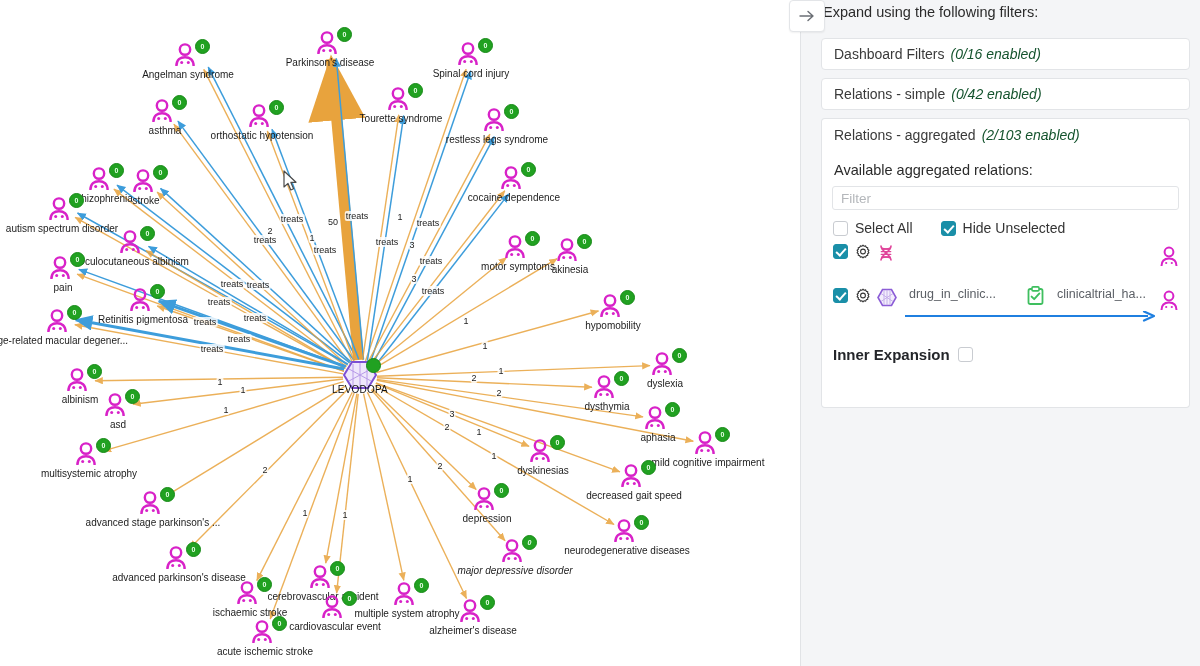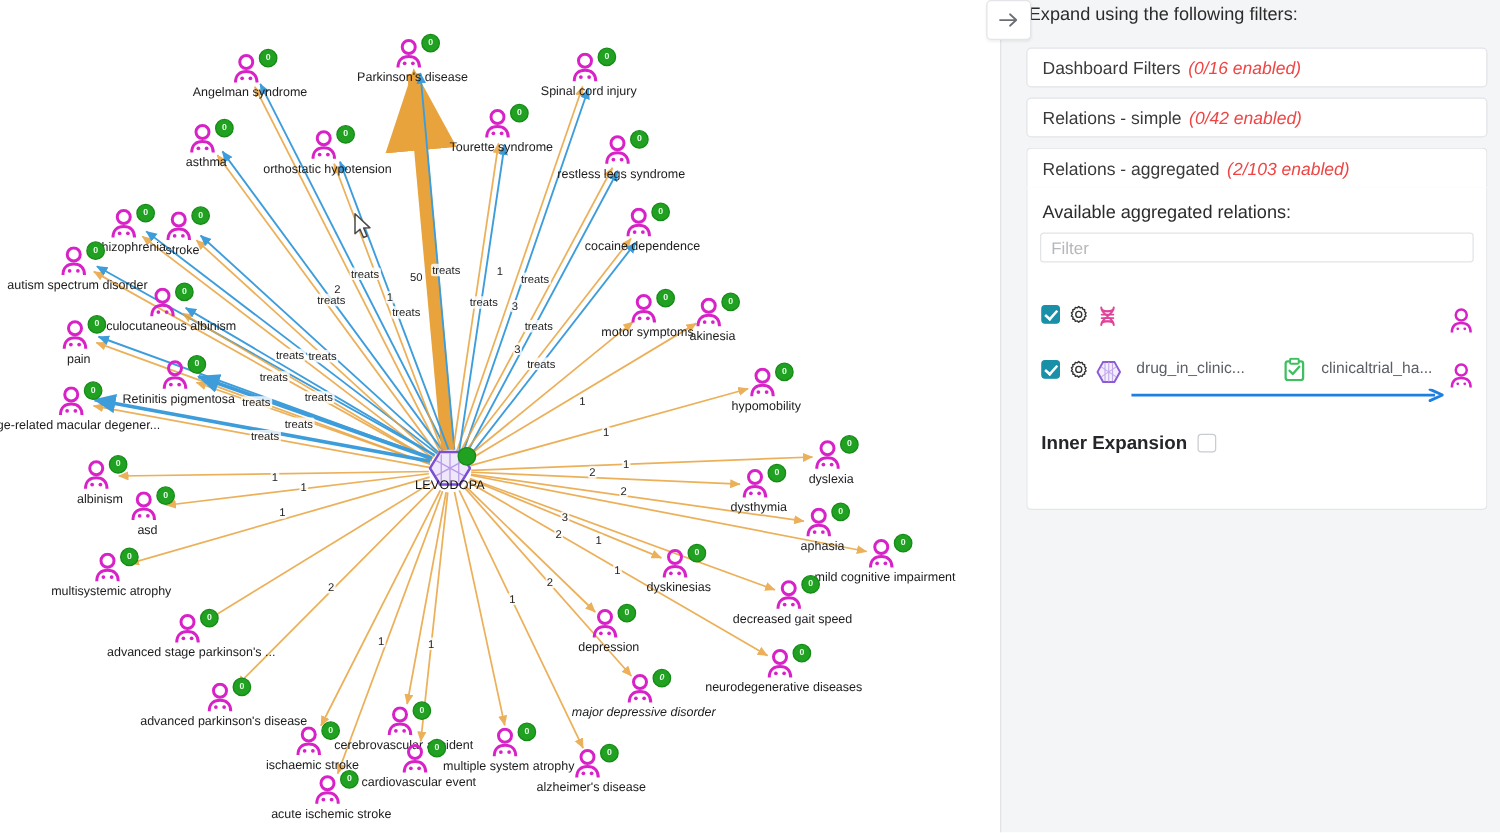--- a/index.html
+++ b/index.html
@@ -59,21 +59,21 @@
   #panel-header{
     position:absolute;left:22px;top:4px;right:8px;
     font-size:14.5px;color:#2b2b2b;
   }
   .filter-bar{
     position:absolute;left:20px;right:10px;
     background:#fff;border:1px solid #e2e4e7;border-radius:4px;
     height:32px;display:flex;align-items:center;padding:0 12px;
     box-sizing:border-box;font-size:14px;color:#3a3a3a;cursor:pointer;
   }
-  .filter-bar .count{color:#ef4444;font-style:italic;margin-left:6px;}
+  .filter-bar .count{color:#14532d;font-style:italic;margin-left:6px;}
   #bar-dashboard{top:38px;}
   #bar-simple{top:78px;align-items:center;}
   #bar-aggregated{top:118px;border-bottom-left-radius:0;border-bottom-right-radius:0;border-bottom:none;}
 
   #agg-card{
     position:absolute;left:20px;right:10px;top:150px;height:258px;
     background:#fff;border:1px solid #e2e4e7;border-top:none;border-radius:0 0 4px 4px;
     box-sizing:border-box;
   }
   #agg-title{position:absolute;left:12px;top:12px;font-size:14.5px;color:#2b2b2b;}
@@ -192,21 +192,21 @@
           <path d="M356.9,393.7 L325.7,563.2" stroke="#e8a33d" stroke-width="1.4" fill="none" opacity=".85" marker-end="url(#ao)"></path>
           <path d="M352.3,392.2 L256.8,580.6" stroke="#e8a33d" stroke-width="1.4" fill="none" opacity=".85" marker-end="url(#ao)"></path>
           <path d="M363.6,393.6 L403.8,580.3" stroke="#e8a33d" stroke-width="1.4" fill="none" opacity=".85" marker-end="url(#ao)"></path>
           <path d="M358.2,393.9 L336.6,593.1" stroke="#e8a33d" stroke-width="1.4" fill="none" opacity=".85" marker-end="url(#ao)"></path>
           <path d="M367.4,392.3 L466.5,598.5" stroke="#e8a33d" stroke-width="1.4" fill="none" opacity=".85" marker-end="url(#ao)"></path>
           <path d="M354.1,392.9 L270.2,618.9" stroke="#e8a33d" stroke-width="1.4" fill="none" opacity=".85" marker-end="url(#ao)"></path>
         </g>
     </svg>
 
     <div id="nodes-layer">
-        <div class="node" style="left: 200px; top: 56px;">
+        <div class="node" style="left: 188px; top: 56px;">
           <div class="node-icon"><svg width="30" height="26" viewBox="0 0 30 26">
               <circle cx="12" cy="6.6" r="5.2" fill="none" stroke="#d822c8" stroke-width="2.4"></circle>
               <path d="M3.4,23 C3.4,16.6 7.3,14.2 12,14.2 C16.7,14.2 20.6,16.6 20.6,23" fill="none" stroke="#d822c8" stroke-width="2.4"></path>
               <circle cx="8.7" cy="19.6" r="1.5" fill="#d822c8"></circle>
               <circle cx="15.3" cy="19.6" r="1.5" fill="#d822c8"></circle>
             </svg><span class="badge">0</span></div>
           <div class="node-label">Angelman syndrome</div>
         </div>
         <div class="node" style="left: 330px; top: 44px;">
           <div class="node-icon"><svg width="30" height="26" viewBox="0 0 30 26">
@@ -620,20 +620,27 @@
     <div class="filter-bar" id="bar-aggregated">
       <span>Relations - aggregated</span>
       <span class="count">(2/103 enabled)</span>
     </div>
 
     <div id="agg-card">
       <div id="agg-title">Available aggregated relations:</div>
 
       <input id="agg-filter-input" type="text" placeholder="Filter" style="">
 
+      <div id="selectall-row">
+        <span class="chk" id="chk-selectall"></span>
+        <span>Select All</span>
+        <span class="sp"></span>
+        <span class="chk checked" id="chk-hideunsel"></span>
+        <span>Hide Unselected</span>
+      </div>
 
       <div class="rel-row" id="rel-row-0">
         <span class="chk checked rc rel-chk"></span>
         <span class="rc rel-gear">
           <svg width="16" height="16" viewBox="0 0 16 16">
             <path d="M8,1.2 L9.2,2.3 L10.7,1.9 L11.3,3.4 L12.8,3.8 L12.6,5.3 L13.9,6.2 L13.1,7.5 L13.9,8.8 L12.6,9.7 L12.8,11.2 L11.3,11.6 L10.7,13.1 L9.2,12.7 L8,13.8 L6.8,12.7 L5.3,13.1 L4.7,11.6 L3.2,11.2 L3.4,9.7 L2.1,8.8 L2.9,7.5 L2.1,6.2 L3.4,5.3 L3.2,3.8 L4.7,3.4 L5.3,1.9 L6.8,2.3 z" fill="none" stroke="#353535" stroke-width="1.1" stroke-linejoin="round"></path>
             <circle cx="8" cy="7.5" r="2.4" fill="none" stroke="#353535" stroke-width="1.1"></circle>
           </svg>
         </span>
         <span class="rc rel-type">

